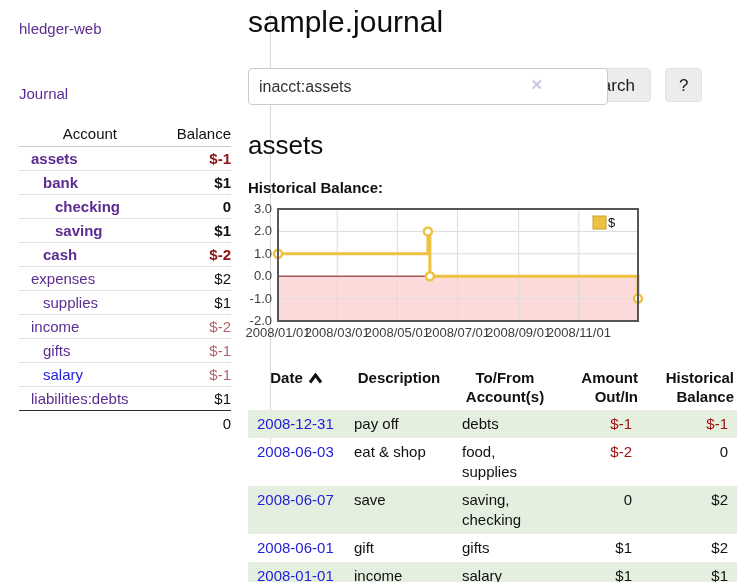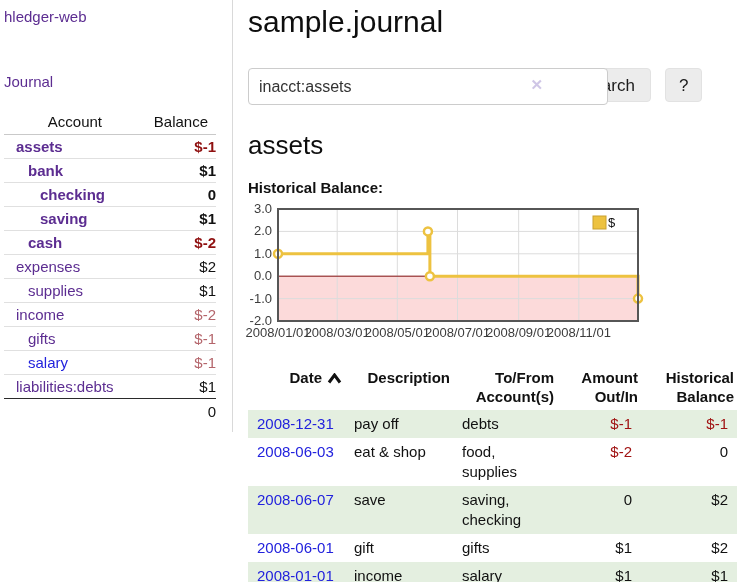--- a/index.html
+++ b/index.html
@@ -1,27 +1,27 @@
 <!DOCTYPE html>
 <html><head>
 <meta charset="utf-8">
 <style>
   * { box-sizing: border-box; }
   html,body { margin:0; padding:0; background:#fff; }
   body { font-family:"Liberation Sans", sans-serif; color:#111; }
   .app { position:relative; width:742px; height:582px; background:#fff; overflow:hidden; }
 
   
-  .sidebar { position:absolute; left:0; top:0; width:233px; height:432px;
-             border-right:1px solid #d9d9d9; padding:8px 10px 0 4px; }
+  .sidebar { position:absolute; left:0; top:12px; width:271px; height:432px;
+             border-right:1px solid #d9d9d9; padding:8px 10px 0 19px; }
   .brand { font-size:15px; color:#5c2d91; text-decoration:none; display:inline-block; }
   .journal-link { display:inline-block; margin-top:47px; font-size:15px; color:#5c2d91; text-decoration:none; }
   table.acct { width:212px; margin-top:19px; border-collapse:collapse; font-size:15px; }
   table.acct th { font-weight:400; text-align:center; padding:3px 0 4px 0; border-bottom:1px solid #c9c9c9; }
-  table.acct th.bal-h { text-align:center; }
+  table.acct th.bal-h { text-align:right; }
   table.acct td { padding:3px 0; border-bottom:1px solid #e0e0e0; }
   table.acct td.bal { text-align:right; }
   table.acct tr.lastrow td { border-bottom:1px solid #2a2a2a; }
   table.acct tr.totalrow td { border-bottom:none; padding-top:4px; }
   td.d1 { padding-left:12px !important; }
   td.d2 { padding-left:24px !important; }
   td.d3 { padding-left:36px !important; }
   table.acct a { text-decoration:none; }
   a.purple { color:#5c2d91; }
   a.blue { color:#2222dd; }
@@ -47,21 +47,21 @@
 
   h2.acct-heading { margin:25px 0 0 0; font-size:26px; font-weight:400; color:#0e0e0e; }
   .chart-label { margin-top:18px; font-size:15px; font-weight:700; }
   .chart-wrap { margin-top:10px; width:392px; }
   svg.chart { overflow:visible; display:block; }
   svg.chart text.tick { font-family:"Liberation Sans", sans-serif; font-size:13px; fill:#3c3c3c; }
   svg.chart text.legend-label { font-family:"Liberation Sans", sans-serif; font-size:13px; fill:#111; }
 
   
   table.register { margin-top:24px; border-collapse:collapse; font-size:15px; width:489px; }
-  table.register th { font-weight:700; text-align:right; vertical-align:top; padding:4px 3px; line-height:19px; }
+  table.register th { font-weight:700; text-align:center; vertical-align:top; padding:4px 3px; line-height:19px; }
   table.register td { vertical-align:top; padding:4px 9px; line-height:20px; }
   table.register th.r, table.register td.r { text-align:right; }
   .col-date  { width:97px; }
   .col-desc  { width:108px; }
   .col-acct  { width:104px; }
   .col-amt   { width:84px; }
   .col-bal   { width:96px; }
   tr.stripe td { background:#e4efe0; }
   td.date a { color:#2222dd; text-decoration:none; }
   td.neg { color:#a01212; }

